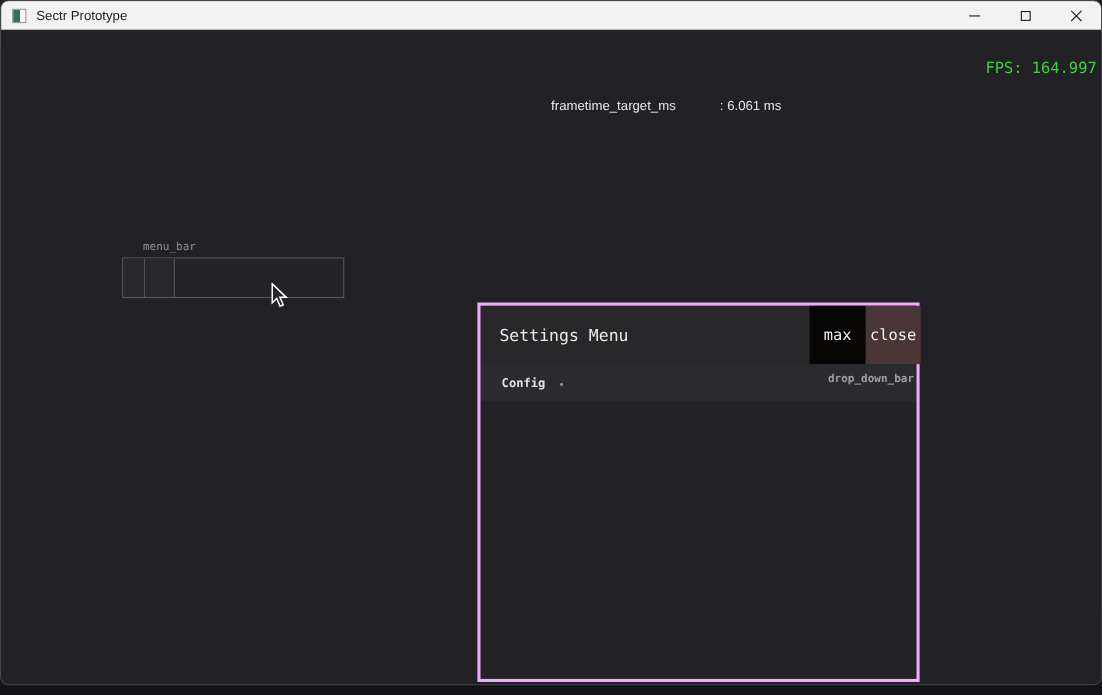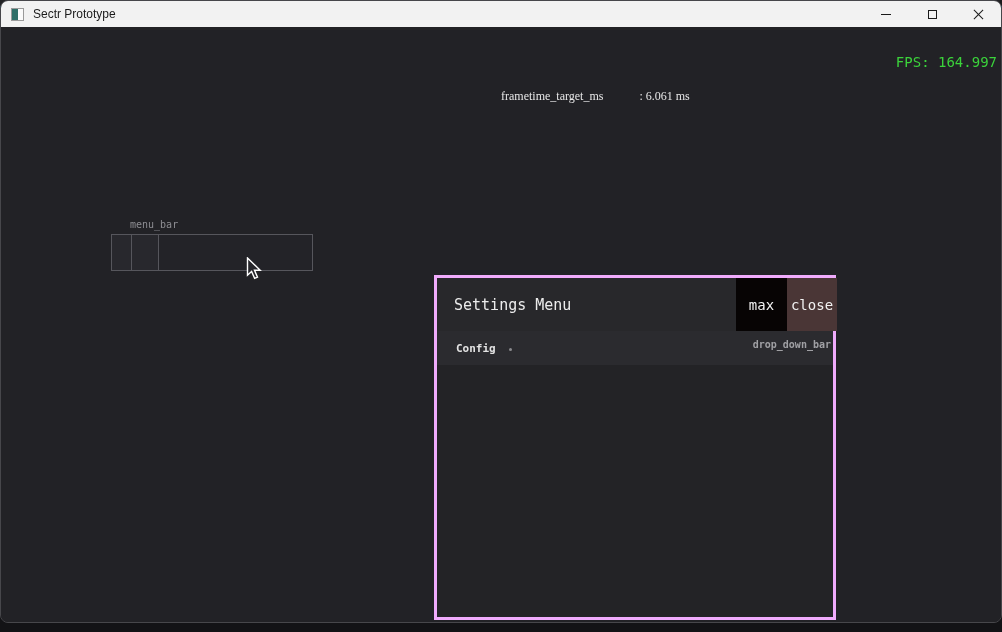--- a/index.html
+++ b/index.html
@@ -27,21 +27,21 @@
   .glyph-close::before,.glyph-close::after { content:""; position:absolute; left:-1px; top:5px; width:13px; height:1px; background:#1a1a1a; }
   .glyph-close::before { transform:rotate(45deg); }
   .glyph-close::after { transform:rotate(-45deg); }
 
   .client { position:absolute; left:0; top:26px; right:0; bottom:0; background:#222226;margin-top:16px; }
 
   .fps { position:absolute; top:11px; right:4px; font-family:"DejaVu Sans Mono",monospace;
          font-size:14px; color:#3bd33b; white-space:pre; }
 
   .debug { position:absolute; left:500px; top:18px; right:0; height:102px; overflow:hidden;
-           font-family:Liberation Serif, serif; font-size:12px; line-height:14px;
+           font-family:Liberation Sans, sans-serif; font-size:12px; line-height:14px;
            color:#e8e8e8; white-space:pre; }
 
   
   .menubar-label { position:absolute; left:129px; top:176px; font-family:"DejaVu Sans Mono",monospace;
                    font-size:10px; color:#8e8e93; }
   .menubar { position:absolute; left:110px; top:191px; width:202px; height:37px;
              border:1px solid #56565c; background:#232328; display:flex; }
   .menubar-cell { height:100%; border-right:1px solid #56565c; background:#28282d; }
   .menubar-cell.c1 { width:20px; }
   .menubar-cell.c2 { width:27px; }

